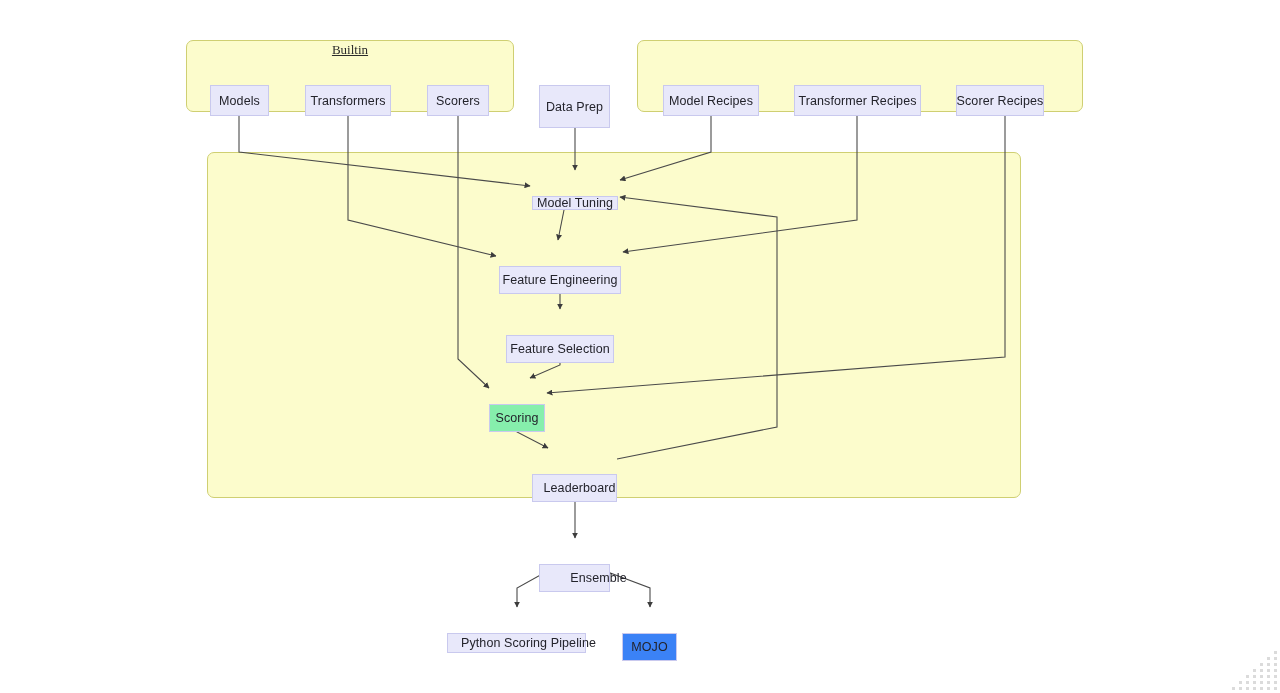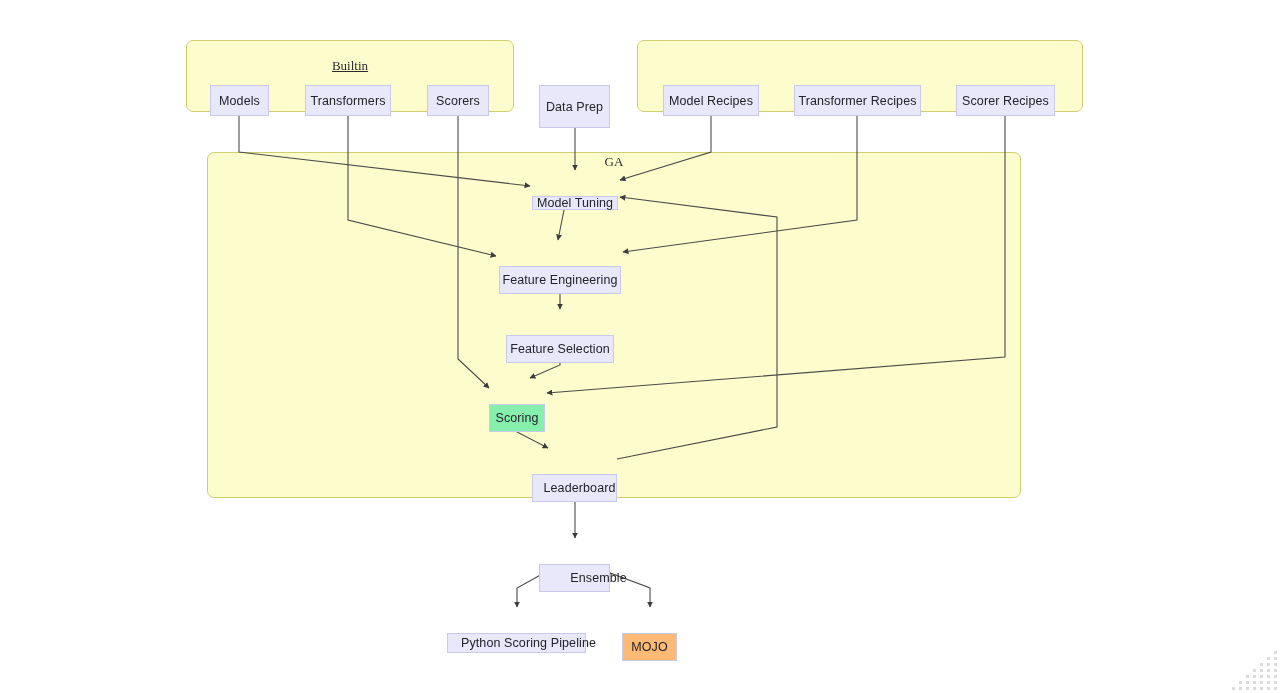--- a/index.html
+++ b/index.html
@@ -70,22 +70,21 @@
 </style>
 </head>
 <body>
 
 <div id="canvas">
 
   <div class="cluster" id="cluster-builtin" style="left: 186px; top: 40px; width: 328px; height: 72px; background: rgb(252, 252, 204); border-color: rgb(207, 207, 114);"></div>
   <div class="cluster" id="cluster-byor" style="left: 637px; top: 40px; width: 446px; height: 72px; background: rgb(252, 252, 204); border-color: rgb(207, 207, 114);"></div>
   <div class="cluster" id="cluster-ga" style="left: 207px; top: 152px; width: 814px; height: 346px; background: rgb(252, 252, 204); border-color: rgb(207, 207, 114);"></div>
 
-  <div class="cluster-label" id="label-builtin" style="left: 186px; width: 328px; top: 58px; text-decoration: underline;">Builtin</div>
-  <div class="cluster-label" id="label-ga" style="left: 207px; width: 814px; top: 154px;">GA</div>
+  <div class="cluster-label" id="label-builtin" style="left: 186px; width: 328px; top: 42px; text-decoration: underline;">Builtin</div>
 
   <svg class="graph-svg" id="edge-layer" viewBox="0 0 1280 693" xmlns="http://www.w3.org/2000/svg">
     <defs>
       <marker id="arrow" viewBox="0 0 10 10" refX="9" refY="5" markerWidth="5.5" markerHeight="5.5" orient="auto-start-reverse">
         <path d="M 0 0 L 10 5 L 0 10 z" fill="#3c3c3c"></path>
       </marker>
     </defs>
     <g id="edge-paths" fill="none" stroke="#4a4a4a" stroke-width="1.1">
         <path d="M239,92 L239,152 L530,186" marker-end="url(#arrow)" stroke="#4a4a4a"></path>
         <path d="M348,92 L348,220 L496,256" marker-end="url(#arrow)" stroke="#4a4a4a"></path>
@@ -116,21 +115,21 @@
   </div>
   <div class="node" id="node-data-prep" style="left: 539px; top: 61px; width: 71px; height: 43px; background: rgb(232, 232, 250); border-color: rgb(201, 201, 238); align-items: center;">
     <span>Data Prep</span>
   </div>
   <div class="node" id="node-model-recipes" style="left: 663px; top: 61px; width: 96px; height: 31px; background: rgb(232, 232, 250); border-color: rgb(201, 201, 238);">
     <span>Model Recipes</span>
   </div>
   <div class="node" id="node-transformer-recipes" style="left: 794px; top: 61px; width: 127px; height: 31px; background: rgb(232, 232, 250); border-color: rgb(201, 201, 238);">
     <span>Transformer Recipes</span>
   </div>
-  <div class="node" id="node-scorer-recipes" style="left: 956px; top: 61px; width: 99px; height: 31px; background: rgb(232, 232, 250); border-color: rgb(201, 201, 238); align-items: center;">
+  <div class="node" id="node-scorer-recipes" style="left: 956px; top: 61px; width: 88px; height: 31px; background: rgb(232, 232, 250); border-color: rgb(201, 201, 238); align-items: center;">
     <span>Scorer Recipes</span>
   </div>
   <div class="node" id="node-model-tuning" style="left: 532px; top: 172px; width: 86px; height: 14px; background: rgb(232, 232, 250); border-color: rgb(201, 201, 238);">
     <span>Model Tuning</span>
   </div>
   <div class="node" id="node-feature-engineering" style="left: 499px; top: 242px; width: 122px; height: 28px; background: rgb(232, 232, 250); border-color: rgb(201, 201, 238);">
     <span>Feature Engineering</span>
   </div>
   <div class="node" id="node-feature-selection" style="left: 506px; top: 311px; width: 108px; height: 28px; background: rgb(232, 232, 250); border-color: rgb(201, 201, 238);">
     <span>Feature Selection</span>
@@ -140,21 +139,21 @@
   </div>
   <div class="node" id="node-leaderboard" style="left: 532px; top: 450px; width: 85px; height: 28px; background: rgb(232, 232, 250); border-color: rgb(201, 201, 238); padding-left: 10px;">
     <span>Leaderboard</span>
   </div>
   <div class="node" id="node-ensemble" style="left: 539px; top: 540px; width: 71px; height: 28px; background: rgb(232, 232, 250); border-color: rgb(201, 201, 238); padding-left: 48px;">
     <span>Ensemble</span>
   </div>
   <div class="node" id="node-python-scoring-pipeline" style="left: 447px; top: 609px; width: 139px; height: 20px; background: rgb(232, 232, 250); border-color: rgb(201, 201, 238); padding-left: 24px;">
     <span>Python Scoring Pipeline</span>
   </div>
-  <div class="node" id="node-mojo" style="left: 622px; top: 609px; width: 55px; height: 28px; background: #fdba74; border-color: rgb(201, 201, 238);">
+  <div class="node" id="node-mojo" style="left: 622px; top: 609px; width: 55px; height: 28px; background: #3b82f6; border-color: rgb(201, 201, 238);">
     <span>MOJO</span>
   </div>
 
   <svg id="corner-decor" viewBox="0 0 52 44" xmlns="http://www.w3.org/2000/svg">
     <g id="grip-dots" fill="#bdbdbd">
         <rect x="46" y="2" width="3" height="3" opacity="0.55"></rect>
         <rect x="39" y="8" width="3" height="3" opacity="0.55"></rect>
         <rect x="46" y="8" width="3" height="3" opacity="0.55"></rect>
         <rect x="32" y="14" width="3" height="3" opacity="0.55"></rect>
         <rect x="39" y="14" width="3" height="3" opacity="0.55"></rect>

